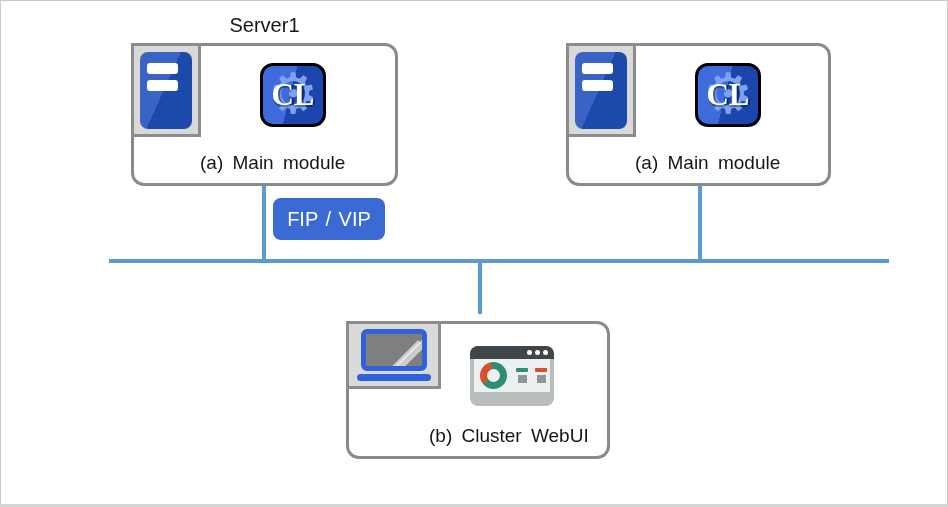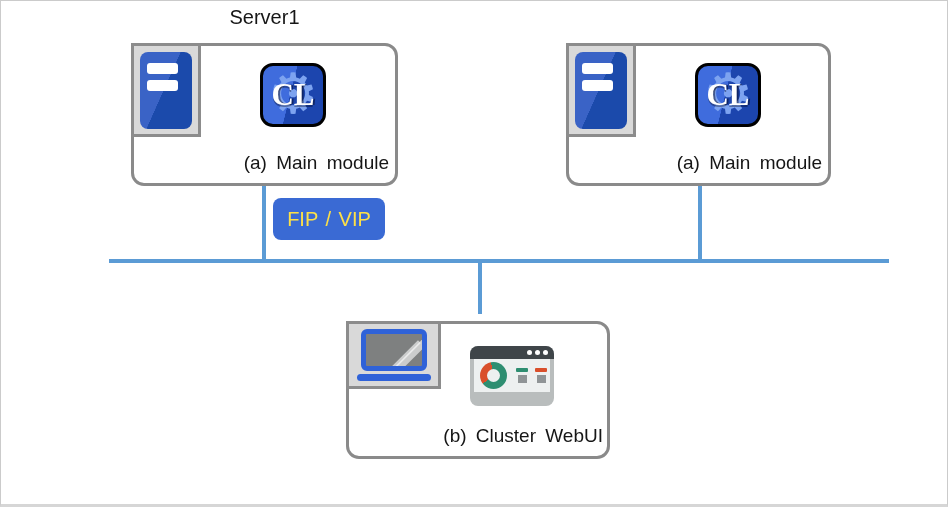--- a/index.html
+++ b/index.html
@@ -3,29 +3,29 @@
 <meta charset="utf-8">
 <style>
   html,body{margin:0;padding:0;background:#fff;}
   .stage{
     position:relative;width:948px;height:507px;box-sizing:border-box;
     background:#ffffff;border:1px solid #cbcbcb;border-bottom:3px solid #d6d6d6;
     font-family:"Liberation Sans","DejaVu Sans",sans-serif;color:#161616;overflow:hidden;
   }
   
   .node-title{position:absolute;text-align:center;font-size:20px;line-height:24px;word-spacing:2px;}
-  .title-s1{left:130px;top:4px;width:267px;}
+  .title-s1{left:130px;top:12px;width:267px;}
   .title-s2{left:565px;top:4px;width:265px;}
   .caption-mgmt{position:absolute;left:330px;top:461px;width:300px;text-align:center;font-size:20px;word-spacing:5px;}
   
   .node-box{position:absolute;background:#fff;border:3px solid #8a8a8a;border-radius:13px;box-sizing:border-box;}
   .box-s1{left:130px;top:42px;width:267px;height:143px;}
   .box-s2{left:565px;top:42px;width:265px;height:143px;}
   .box-mgmt{left:345px;top:312px;width:264px;height:138px;margin-top:8px;}
-  .module-label{position:absolute;bottom:9px;text-align:right;font-size:19px;word-spacing:4px;white-space:nowrap;}
+  .module-label{position:absolute;bottom:9px;text-align:left;font-size:19px;word-spacing:4px;white-space:nowrap;}
   .module-label.srv{left:66px;right:6px;}
   .module-label.mgmt{left:80px;right:4px;}
   
   .icon-tile{position:absolute;left:-3px;top:-3px;background:#d9d9d9;border:3px solid #8c8c8c;box-sizing:content-box;}
   .server-tile{width:64px;height:88px;}
   .laptop-tile{width:89px;height:62px;}
   
   .tower{position:relative;width:52px;height:77px;margin:6px auto 0;border-radius:8px;
     background:linear-gradient(114deg,#3a63c6 0%,#3a63c6 47%,#1b4aab 47.3%);}
   .tower .bar{position:absolute;left:7px;width:31px;height:11px;background:#fff;border-radius:3px;}
@@ -60,21 +60,21 @@
   .mini.m1 .mbar{background:#2e8e71;} .mini.m2 .mbar{background:#d94f2b;}
   .mini .msq{width:9px;height:8px;background:#8f9496;margin:3px auto 0;}
   
   .net{position:absolute;background:#5b9bd5;}
   .hbus{left:108px;top:258px;width:780px;height:4px;}
   .vline{width:4px;}
   .v-s1{left:261px;top:183px;height:79px;}
   .v-s2{left:697px;top:183px;height:79px;}
   .v-m{left:477px;top:260px;height:53px;}
   .badge{position:absolute;left:272px;top:197px;width:112px;height:42px;background:#3a6ad4;border-radius:8px;
-    display:flex;align-items:center;justify-content:center;color:#fde047;font-size:20px;word-spacing:2px;}
+    display:flex;align-items:center;justify-content:center;color:#ffffff;font-size:20px;word-spacing:2px;}
 </style>
 </head>
 <body>
 
 <div class="stage">
 
   <div class="node-title title-s1">Server1</div>
 
   <div class="net hbus"></div>
   <div class="net vline v-s1"></div>

